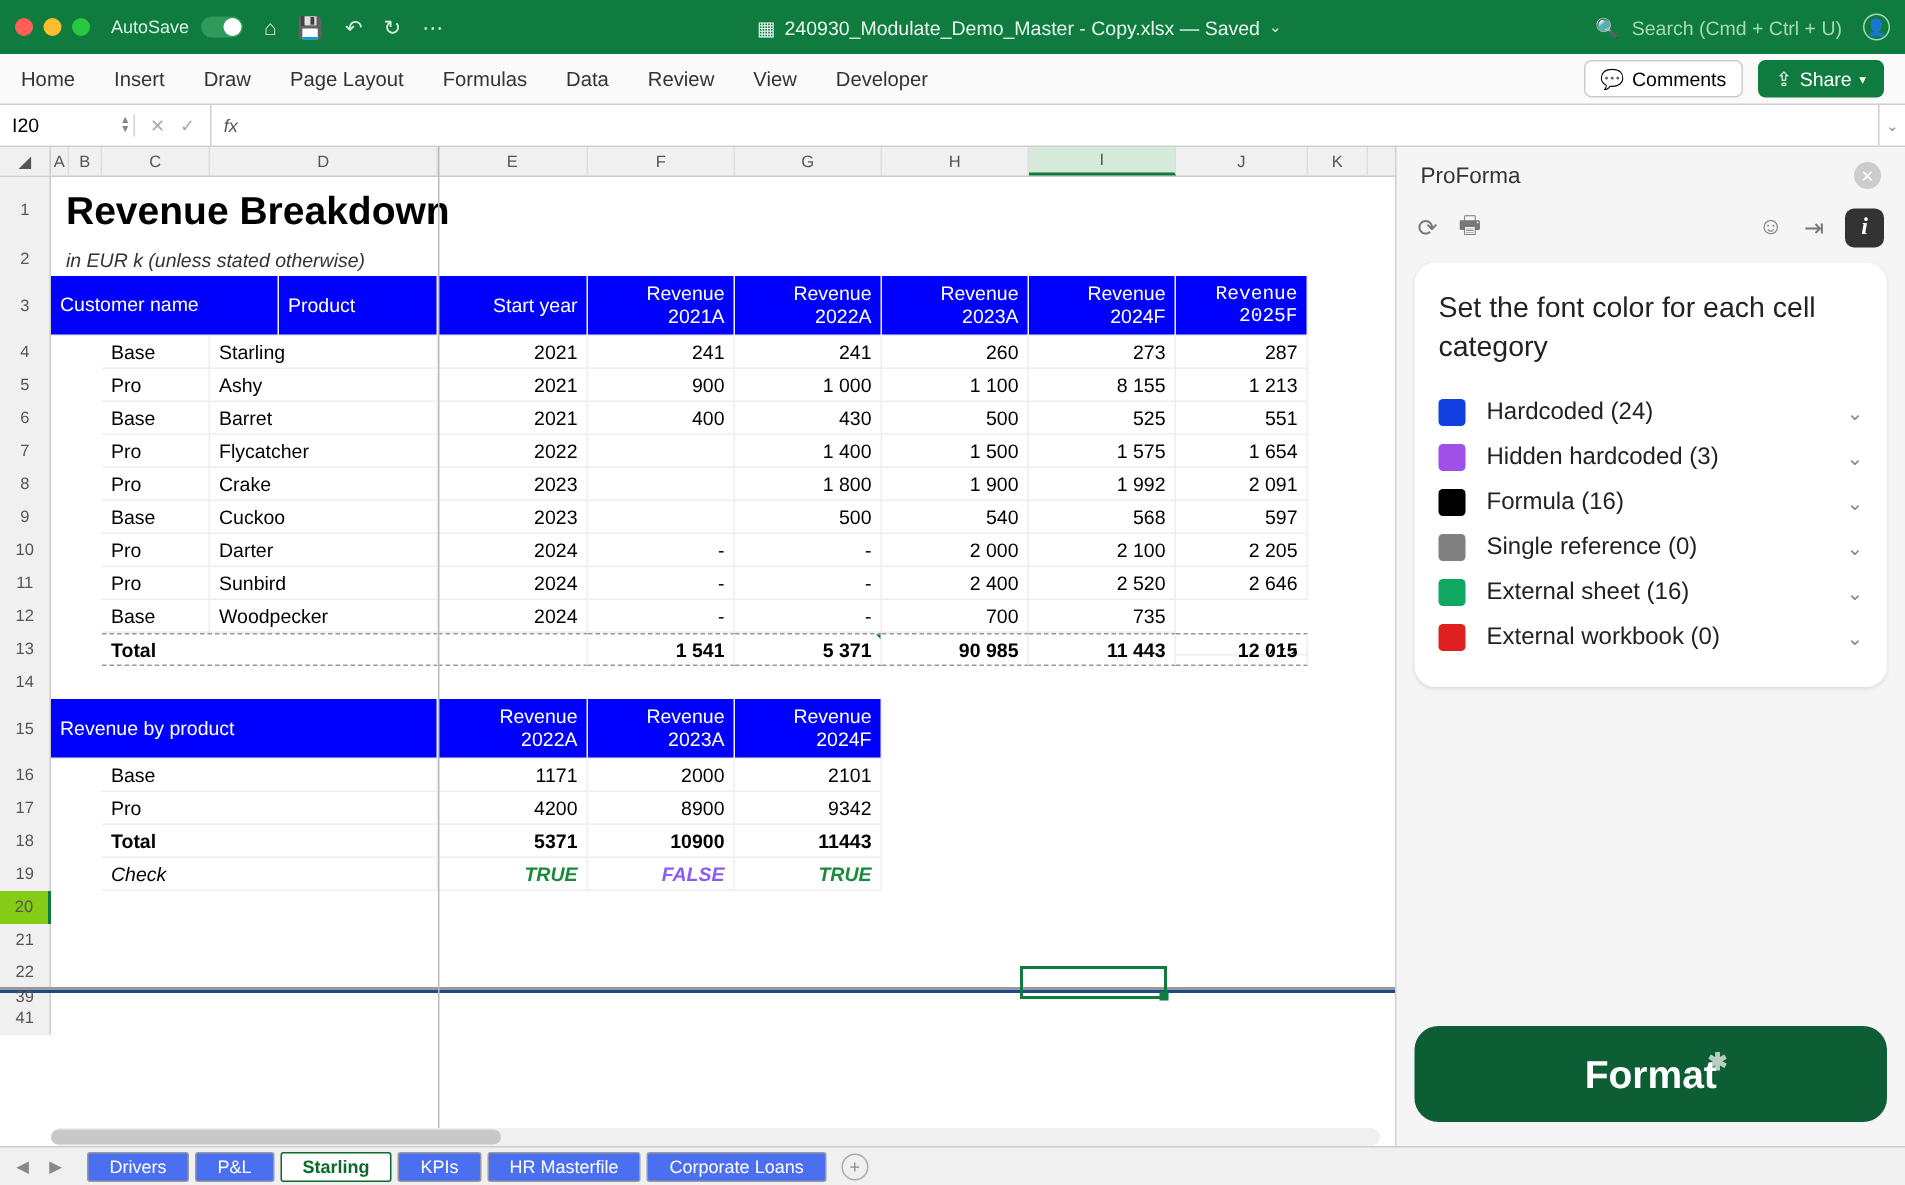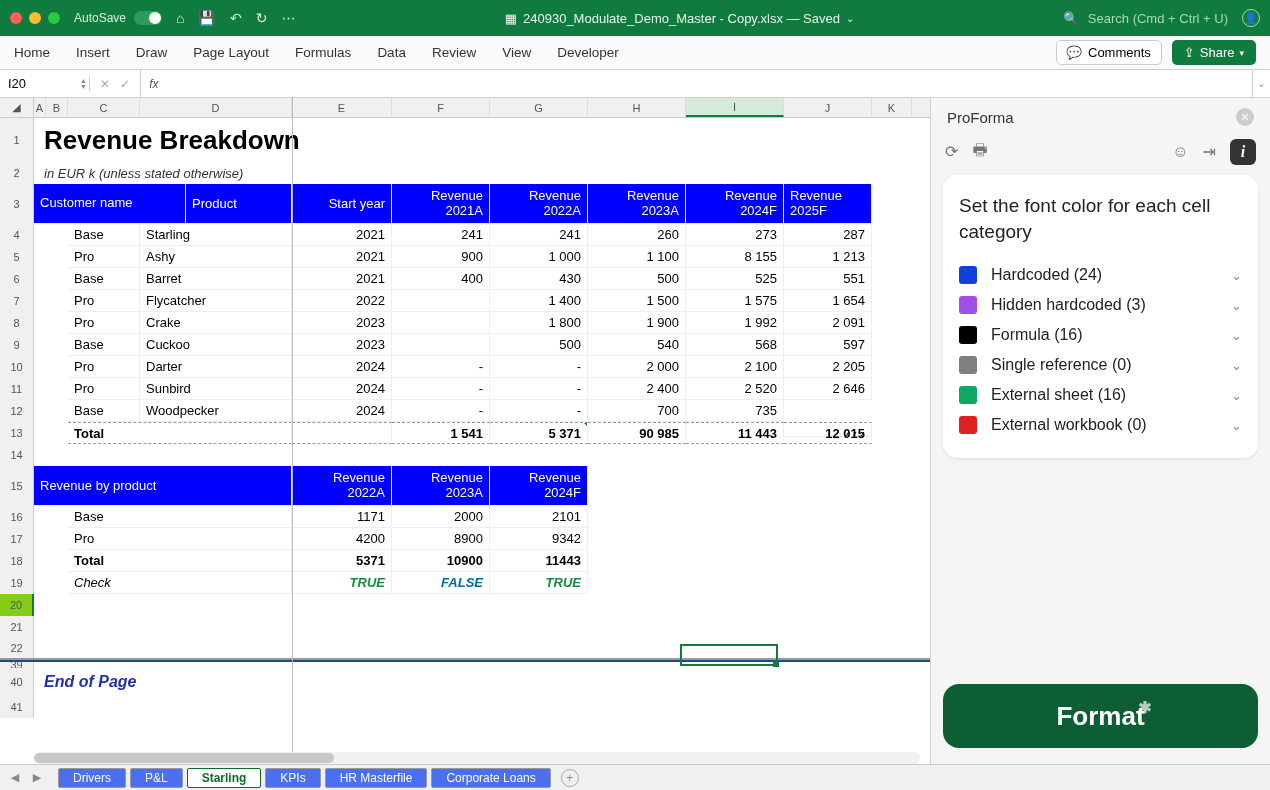--- a/index.html
+++ b/index.html
@@ -49,21 +49,21 @@
   .row.title { height: 44px; }
   .rowlabel.active { background:#84cc16; border-right:2px solid #0f7b3f;}
   .cell { border-right:1px solid #eee; border-bottom:1px solid #eee; font-size:13px; padding:2px 6px; display:flex; align-items:center; overflow:hidden; white-space:nowrap;}
   .cell.noborder { border-right:none; border-bottom:none; }
 
   .hdr-blue { background:#0000ff; color:#fff; font-weight:500; }
   .bold { font-weight:700; }
   .ital { font-style: italic; }
   .right { justify-content:flex-end; text-align:right;}
   .green-t { color:#1a8a3a; font-style:italic; font-weight:600;}
-  .red-t { color:#0369a1; font-style:italic; font-weight:600;}
+  .red-t { color:#8b5cf6; font-style:italic; font-weight:600;}
   .eop { color:#2030a8; font-weight:700; font-style:italic; font-size:16px;}
   .total-border { border-top:1px dashed #999; border-bottom:1px dashed #999;}
   .vfreeze { position:absolute; top:0; bottom:0; width:1px; background:#bbb; left:292px;}
   .green-tri { width:0; height:0; border-left:6px solid transparent; border-top:6px solid #0f7b3f; position:absolute;}
 
   .selcell { position:absolute; border:2px solid #0f7b3f; width:98px; height:22px; pointer-events:none;}
   .selcell::after { content:""; position:absolute; right:-3px; bottom:-3px; width:6px; height:6px; background:#0f7b3f;}
 
   .hscroll { position:absolute; bottom:0; left:34px; right:10px; height:12px; background:#f0f0f0; border-radius:6px;}
   .hscroll .thumb { position:absolute; left:0; width:300px; height:10px; top:1px; background:#c8c8c8; border-radius:5px;}
@@ -191,21 +191,21 @@
         </div>
         <div class="row tall" style="height: 40px;">
           <div class="rowlabel">3</div>
           <div class="cell hdr-blue" style="width: 152px; white-space: normal; line-height: 1.15;">Customer name</div>
           <div class="cell hdr-blue" style="width: 106px;">Product</div>
           <div class="cell hdr-blue right" style="width: 100px;">Start year</div>
           <div class="cell hdr-blue right" style="width: 98px; white-space: normal; line-height: 1.15; text-align: right;">Revenue 2021A</div>
           <div class="cell hdr-blue right" style="width: 98px; white-space: normal; line-height: 1.15; text-align: right;">Revenue 2022A</div>
           <div class="cell hdr-blue right" style="width: 98px; white-space: normal; line-height: 1.15; text-align: right;">Revenue 2023A</div>
           <div class="cell hdr-blue right" style="width: 98px; white-space: normal; line-height: 1.15; text-align: right;">Revenue 2024F</div>
-          <div class="cell hdr-blue right" style="width: 88px; white-space: normal; line-height: 1.15; text-align: left;">Revenue 2025F</div>
+          <div class="cell hdr-blue right" style="width: 88px; white-space: normal; line-height: 1.15; text-align: right; font-family: Liberation Mono, monospace;">Revenue 2025F</div>
           <div class="cell noborder" style="width: 40px;"></div>
         </div>
         <div class="row ">
           <div class="rowlabel">4</div>
           <div class="cell noborder" style="width: 34px;"></div>
           <div class="cell " style="width: 72px;">Base</div>
           <div class="cell " style="width: 152px;">Starling</div>
           <div class="cell right" style="width: 100px;">2021</div>
           <div class="cell right" style="width: 98px;">241</div>
           <div class="cell right" style="width: 98px;">241</div>
@@ -401,24 +401,20 @@
           <div class="rowlabel">21</div>
           <div class="cell noborder" style="width: 862px;"></div>
         </div>
         <div class="row row22">
           <div class="rowlabel">22</div>
           <div class="cell noborder" style="width: 862px;"></div>
         </div>
         <div class="row row39" style="height: 8px;">
           <div class="rowlabel">39</div>
           <div class="cell noborder" style="width: 862px;"></div>
-        </div>
-        <div class="row " style="height: 28px;">
-          <div class="rowlabel">40</div>
-          <div class="cell noborder eop" style="width: 862px; padding-left: 10px;">End of Page</div>
         </div>
         <div class="row ">
           <div class="rowlabel">41</div>
           <div class="cell noborder" style="width: 862px;"></div>
         </div>
       </div>
     <div class="vfreeze"></div>
     <div class="selcell" style="top:546px; left:680px;"></div>
     <div class="hscroll">
         <div class="thumb"></div>

